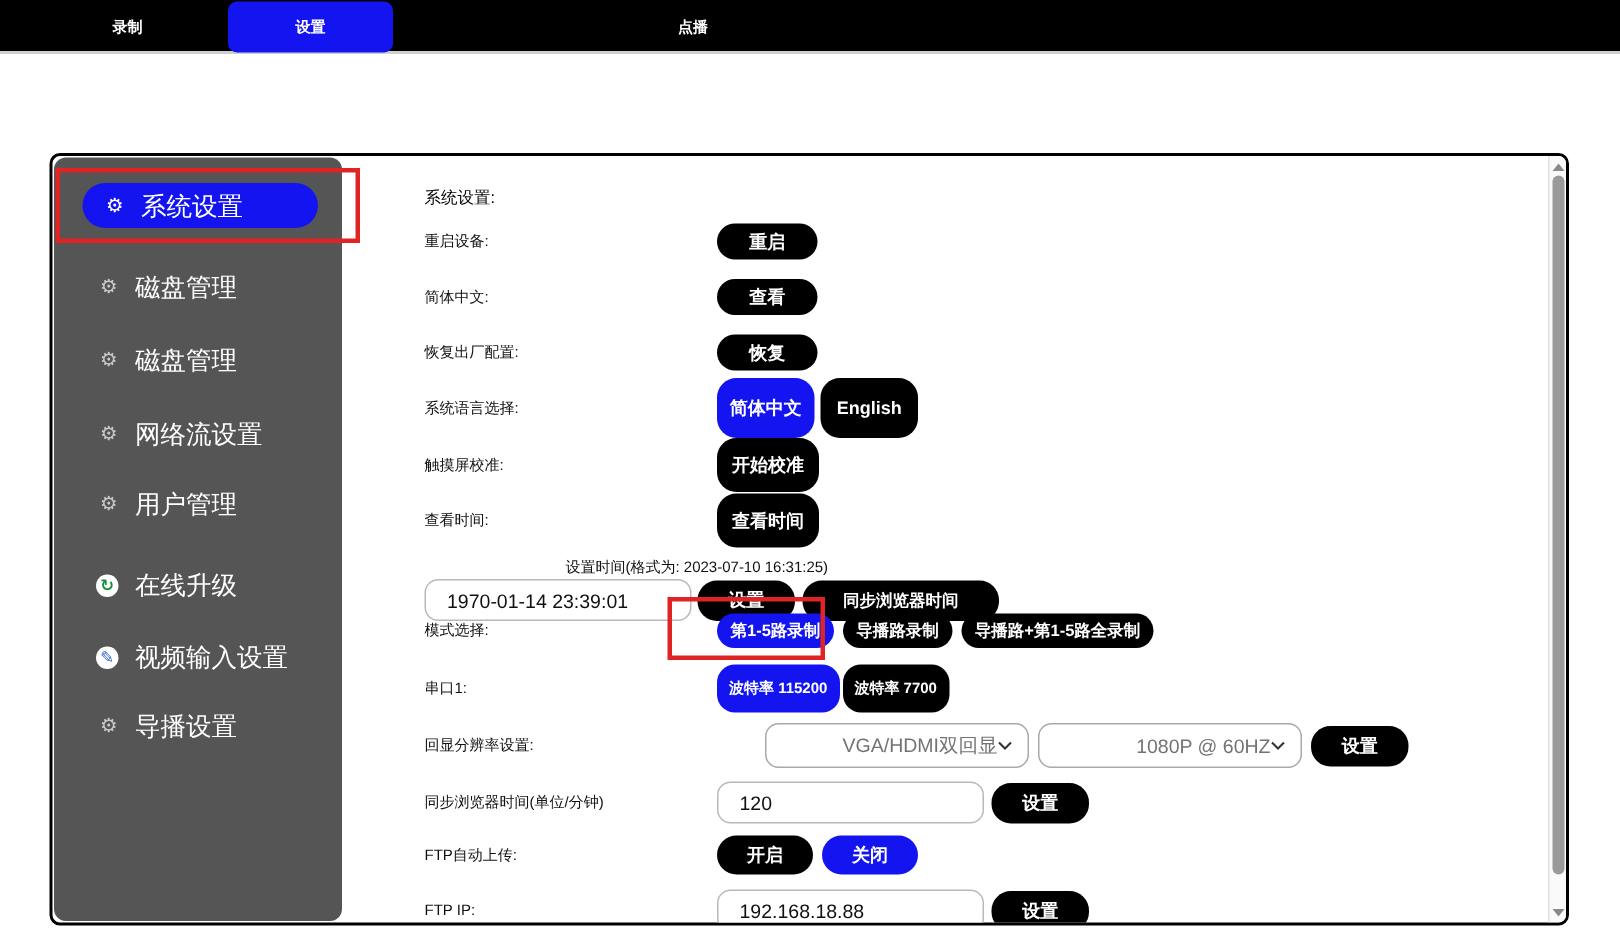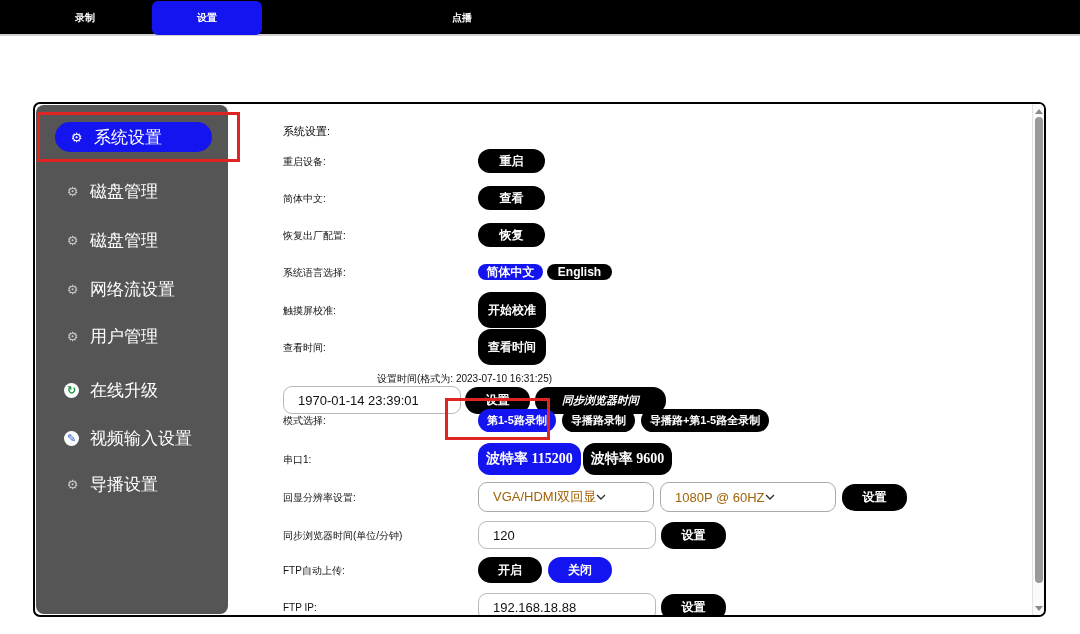--- a/index.html
+++ b/index.html
@@ -31,35 +31,35 @@
   .page-title { position:absolute; left:248px; top:20px; font-size:11px; color:#000; }
   .row { position:absolute; left:248px; display:flex; align-items:center; height:30px; }
   .row-label { width:195px; flex:none; font-size:10px; color:#111; line-height:15px; padding-right:8px; }
   .controls { display:flex; align-items:center; }
 
   .btn { background:#000; color:#fff; font-weight:bold; border:none; border-radius:13px; font-size:12px;
          display:flex; align-items:center; justify-content:center; cursor:pointer; font-family:inherit;
          white-space:nowrap; flex:none; }
   .btn.blue { background:#1414f0; }
   .btn-std  { width:67px;  height:24px; }
-  .btn-lang { width:65px;  height:16px; margin-right:4px; }
+  .btn-lang { width:65px;  height:40px; margin-right:4px; }
   .btn-cal  { width:68px;  height:36px; }
   .btn-set  { width:65px;  height:27px; }
-  .btn-sync { width:131px; height:27px; font-size:11px;font-style:italic; }
+  .btn-sync { width:131px; height:27px; font-size:11px; }
   .btn-mode { height:23px; font-size:11px; padding:0 9px; border-radius:12px; margin-right:6px; }
-  .btn-serial { height:23px; font-size:14px; padding:16px 8px; border-radius:12px; margin-right:2px;font-family:Liberation Serif, serif; }
+  .btn-serial { height:23px; font-size:10px; padding:16px 8px; border-radius:12px; margin-right:2px; }
   .btn-onoff { width:64px; height:26px; margin-right:6px; }
 
   .text-input { width:178px; height:28px; border:1px solid #b9b9b9; border-radius:9px; padding:0 14px;
                 font-size:13px; color:#111; font-family:inherit; outline:none; flex:none; }
   .gap4 { margin-right:4px; } .gap5 { margin-right:5px; } .gap6 { margin-right:6px; }
 
   .select { width:176px; height:30px; border:1px solid #a9a9a9; border-radius:9px; background:#fff;
-            display:flex; align-items:center; justify-content:flex-start; padding:0 10px 0 14px;
-            font-size:13px; color:#a16207; cursor:pointer; flex:none; }
+            display:flex; align-items:center; justify-content:flex-end; padding:0 10px 0 14px;
+            font-size:13px; color:#737373; cursor:pointer; flex:none; }
   .select svg { flex:none; }
 
   
   .red-box { position:absolute; border:3px solid #e02424; background:transparent; pointer-events:none; z-index:6; }
   .red-box.sidebar-annotation { left:2px; top:8px; width:203px; height:50px; }
   .red-box.mode-annotation { left:410px; top:294px; width:105px; height:42px; }
 
   
   .scrollbar { position:absolute; right:0; top:0; width:12px; height:511px; background:#fafafa; border-left:1px solid #e2e2e2; }
   .sb-up, .sb-down { position:absolute; left:2px; width:0; height:0; border-left:4px solid transparent; border-right:4px solid transparent; cursor:pointer; }
@@ -173,25 +173,25 @@
       <button class="btn btn-mode blue">第1-5路录制</button>
       <button class="btn btn-mode">导播路录制</button>
       <button class="btn btn-mode">导播路+第1-5路全录制</button>
     </div>
   </div>
 
   <div class="row" style="top:340px;">
     <div class="row-label">串口1:</div>
     <div class="controls">
       <button class="btn btn-serial blue">波特率 115200</button>
-      <button class="btn btn-serial">波特率 9600</button>
-    </div>
-  </div>
-
-  <div class="row" style="top:378px;">
+      <button class="btn btn-serial">波特率 7700</button>
+    </div>
+  </div>
+
+  <div class="row" style="top:378px;gap:32px;">
     <div class="row-label">回显分辨率设置:</div>
     <div class="controls">
       <div class="select gap6">
         <span>VGA/HDMI双回显</span>
         <svg width="10" height="6" viewBox="0 0 10 6">
             <polyline points="1,1 5,5 9,1" fill="none" stroke="#333" stroke-width="1.4"></polyline>
           </svg>
       </div>
       <div class="select gap6">
         <span>1080P @ 60HZ</span>

